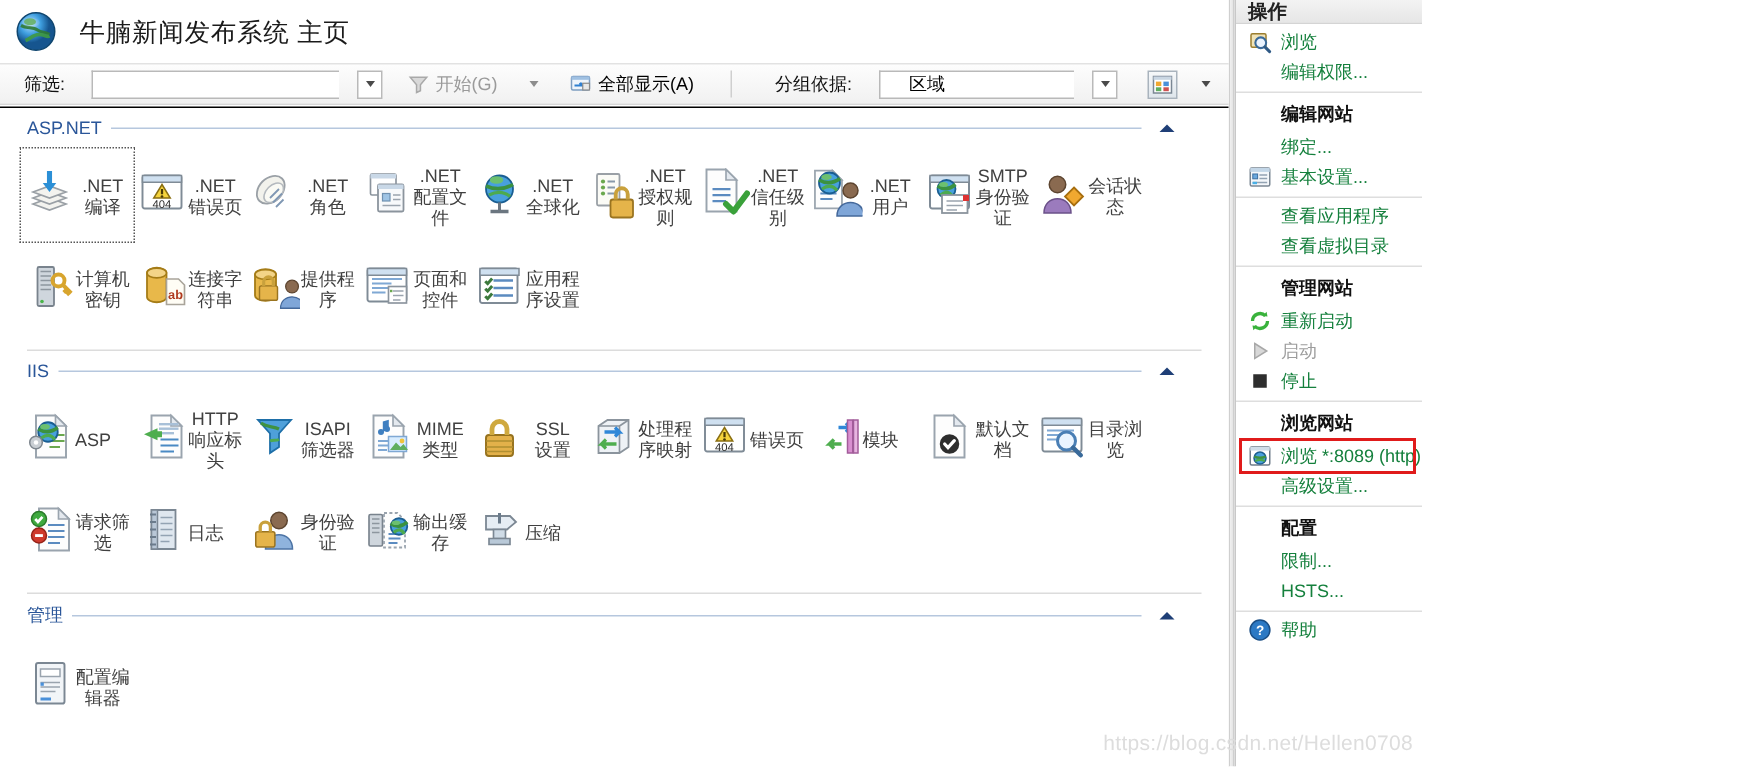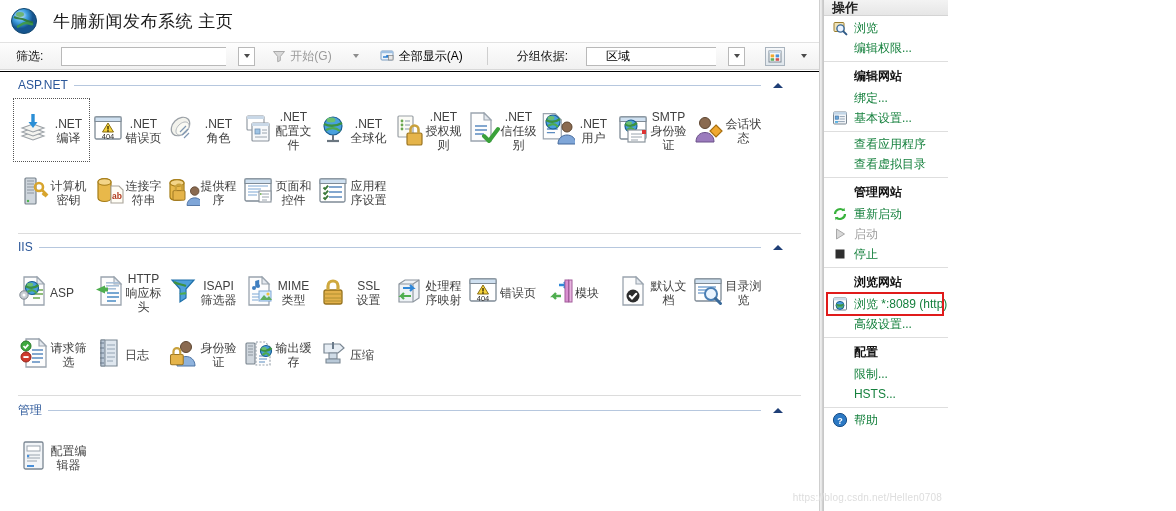--- a/index.html
+++ b/index.html
@@ -115,21 +115,21 @@
   .act-item.disabled .act-text { color: #9d9d9d; }
   .act-item.highlight { position: relative; }
   .hl-box {
     position: absolute; left: 2px; right: 4px; top: -2px; bottom: -2px;
     border: 2px solid #e01b1b; pointer-events: none;
   }
 
   
   #watermark {
     position: absolute; right: 6px; bottom: 8px;
-    color: #dddddd; font-size: 10px; letter-spacing: .2px;
+    color: #dddddd; font-size: 14px; letter-spacing: .2px;
     white-space: nowrap; pointer-events: none; z-index: 5;
   }
 
   
   .ico svg, .act-icon svg, .globe svg, .tb-btn svg, .tb-viewicon svg { display: block; }
 </style>
 </head>
 <body>
 
 <div id="app">

